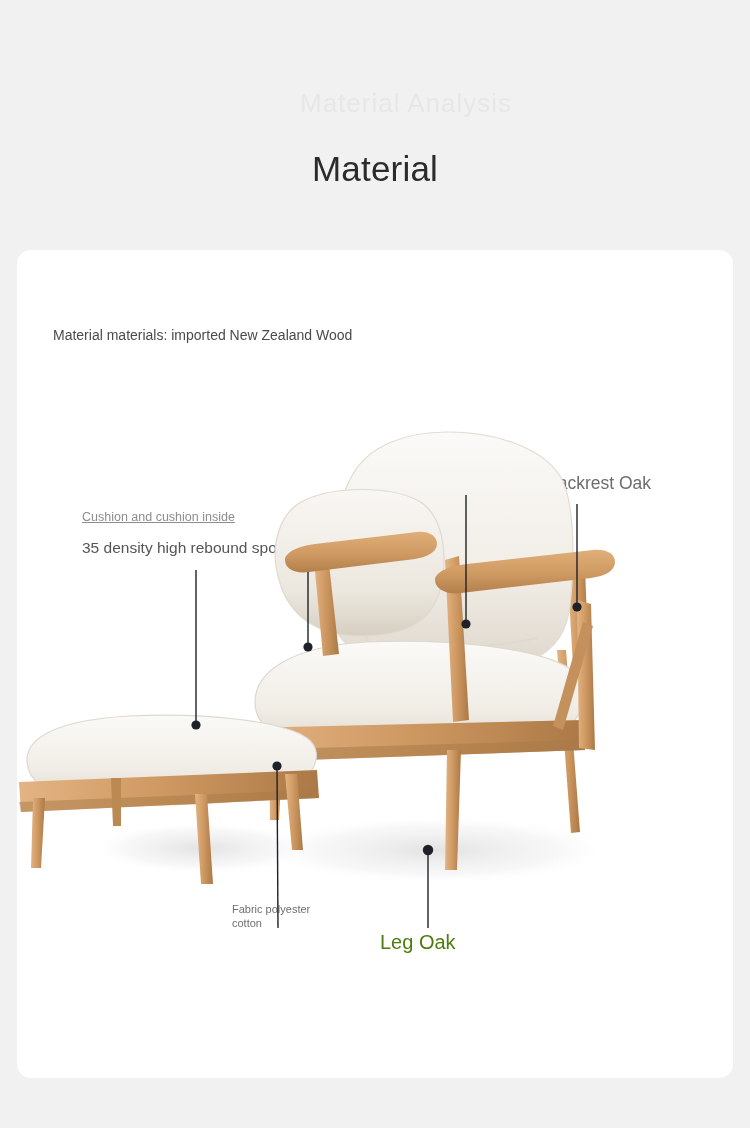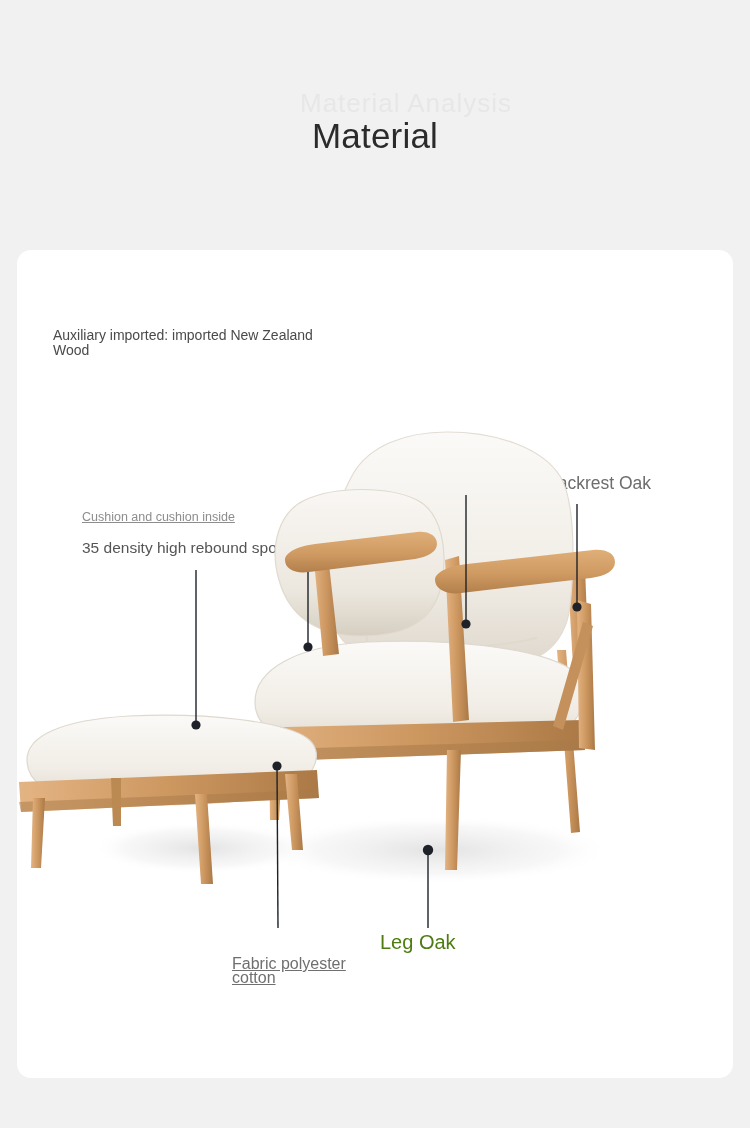--- a/index.html
+++ b/index.html
@@ -46,20 +46,21 @@
     font-weight: 400;
     letter-spacing: 0.2px;
     white-space: nowrap;
   }
   .title-line.l1 { top: 116px; }
   .title-line.l2 { top: 184px; }
 
   .title-wrap {
     position: relative;
     display: inline-block;
+    margin-top: 33px;
   }
   .accent-bar {
     position: absolute;
     left: 100%;
     top: 8px;
     margin-left: 2px;
     width: 24px;
     height: 9px;
     border-radius: 5px;
     background: #e09a28;
@@ -115,25 +116,24 @@
   }
   .lbl-backrest {
     left: 529px;
     top: 223px;
     color: #6d6d6d;
     font-size: 17.5px;
     line-height: 21px;
   }
   .lbl-fabric {
     left: 215px;
-    top: 707px;
+    top: 652px;
     color: #6f6f6f;
-    font-size: 16px;
+    font-size: 11px;
     line-height: 14px;
-    text-decoration: underline;
   }
   .lbl-leg {
     left: 363px;
     top: 680px;
     color: #4d7c0f;
     font-size: 20px;
     line-height: 24px;
   }
 
   
@@ -156,21 +156,21 @@
   <div class="title-line l1">
     <span class="title-wrap">
       <span>Material</span>
     </span>
   </div>
 
 </div>
 
 <div class="card">
 
-  <div class="aux-note">Auxiliary imported: imported New Zealand Wood</div>
+  <div class="aux-note">Material materials: imported New Zealand Wood</div>
 
   <div class="lbl lbl-cushion-sub">Cushion and cushion inside</div>
   <div class="lbl lbl-cushion-main">35 density high rebound sponge armrest Oak</div>
   <div class="lbl lbl-pillow">Soft doll cotton waist pillow</div>
   <div class="lbl lbl-backrest">Backrest Oak</div>
   <div class="lbl lbl-fabric">Fabric polyester
 cotton</div>
   <div class="lbl lbl-leg">Leg Oak</div>
 
   <div class="art">

